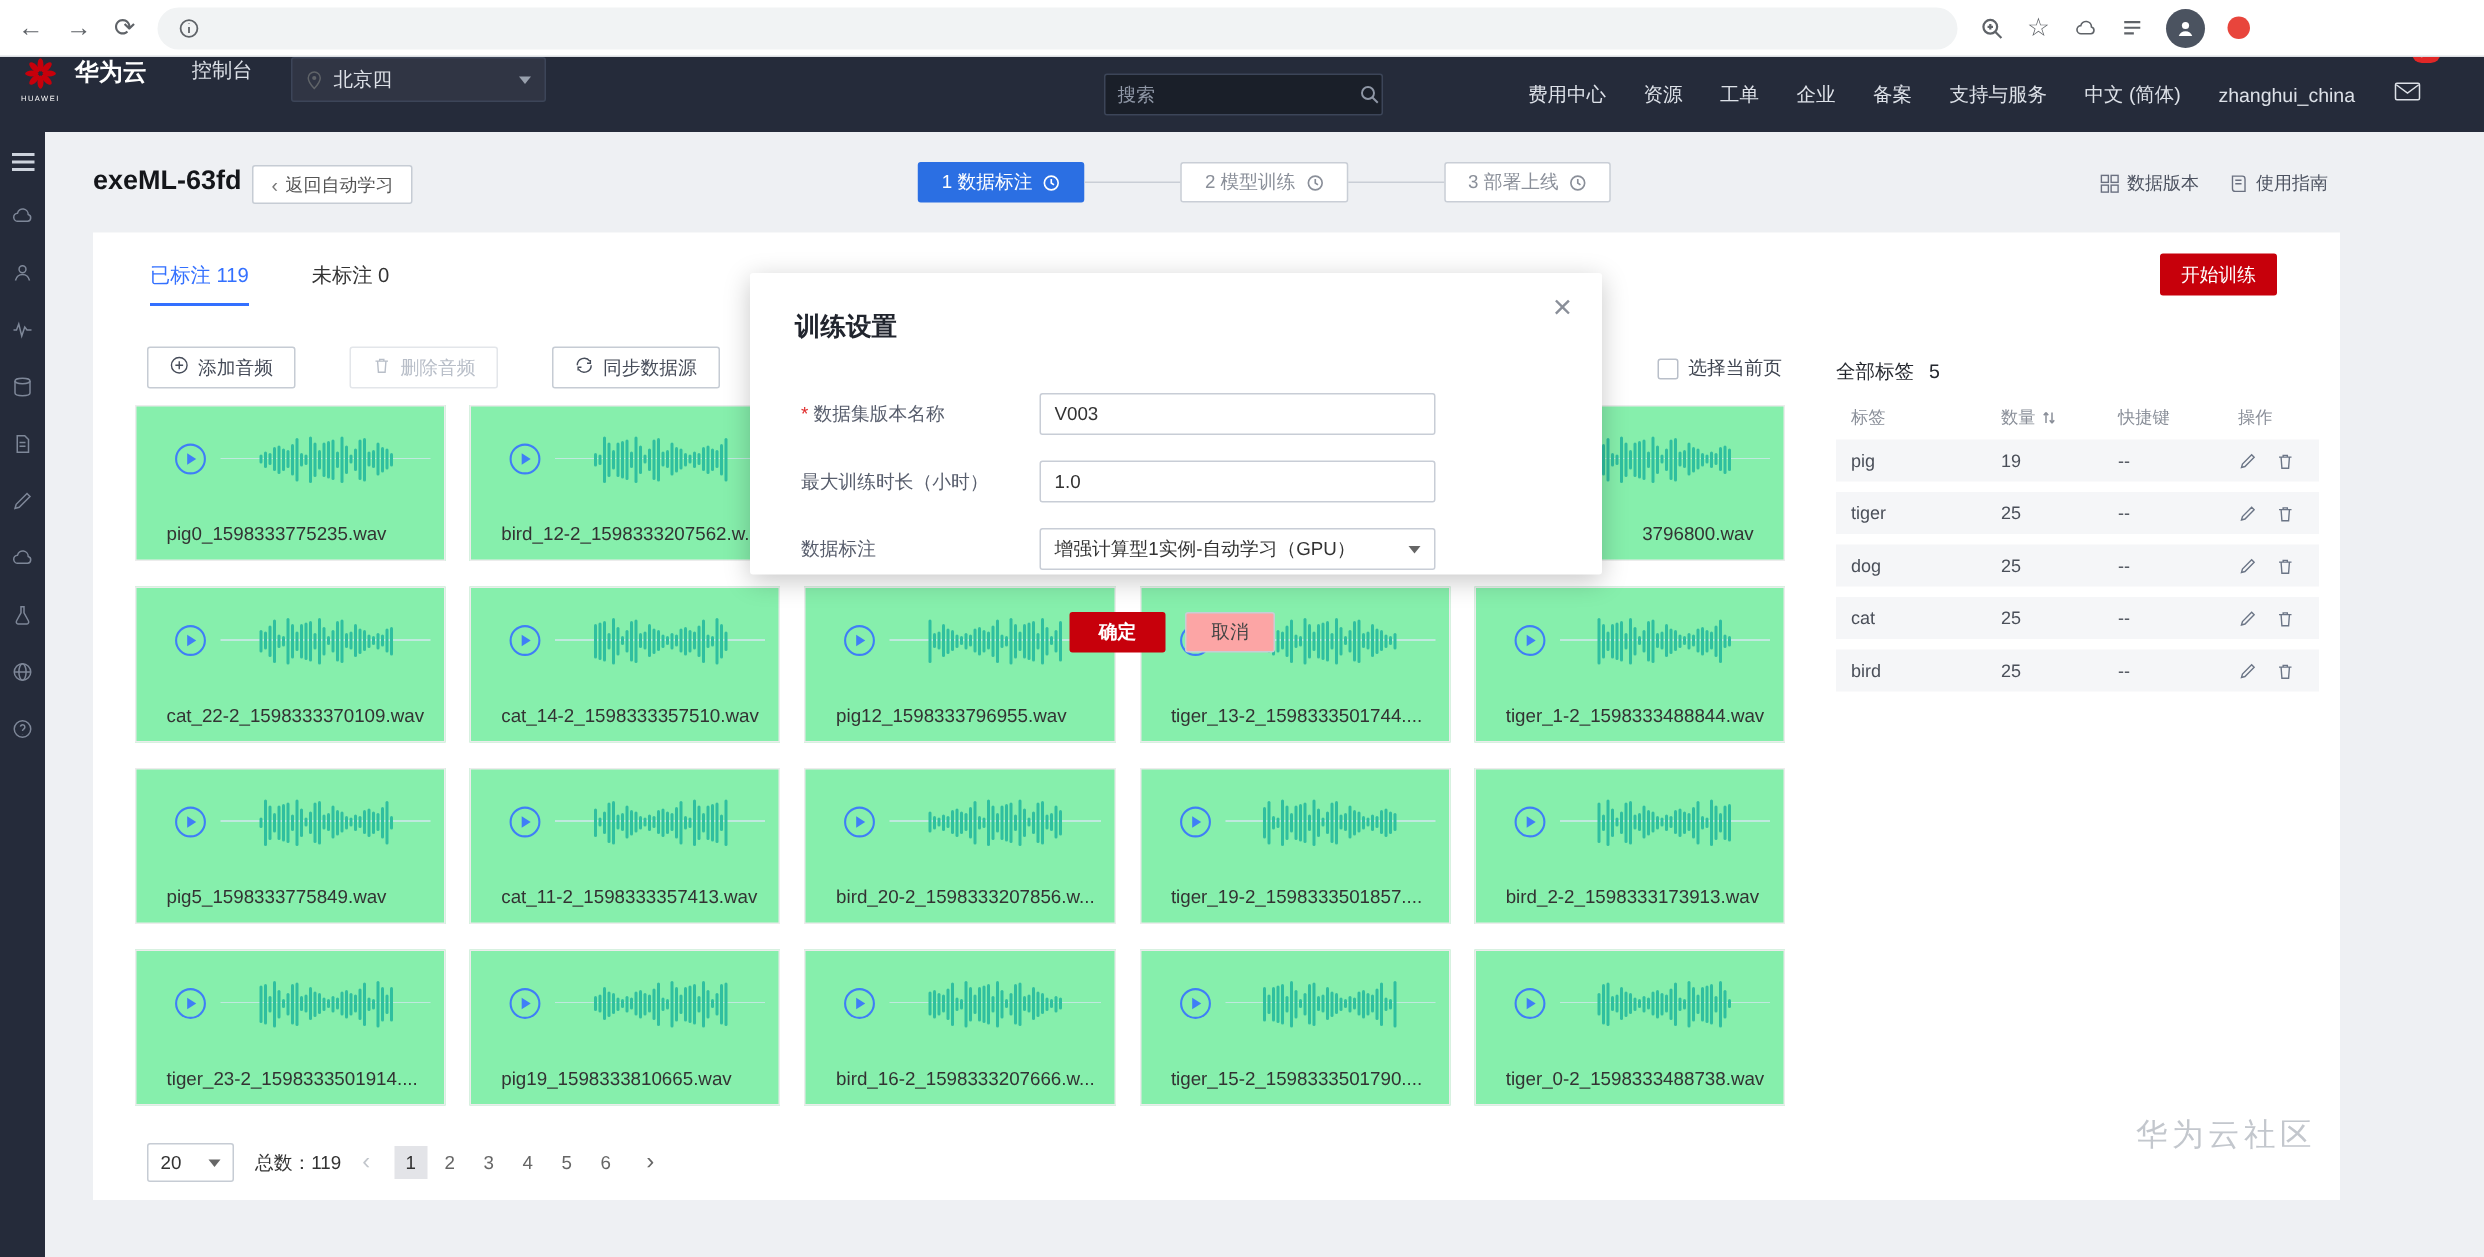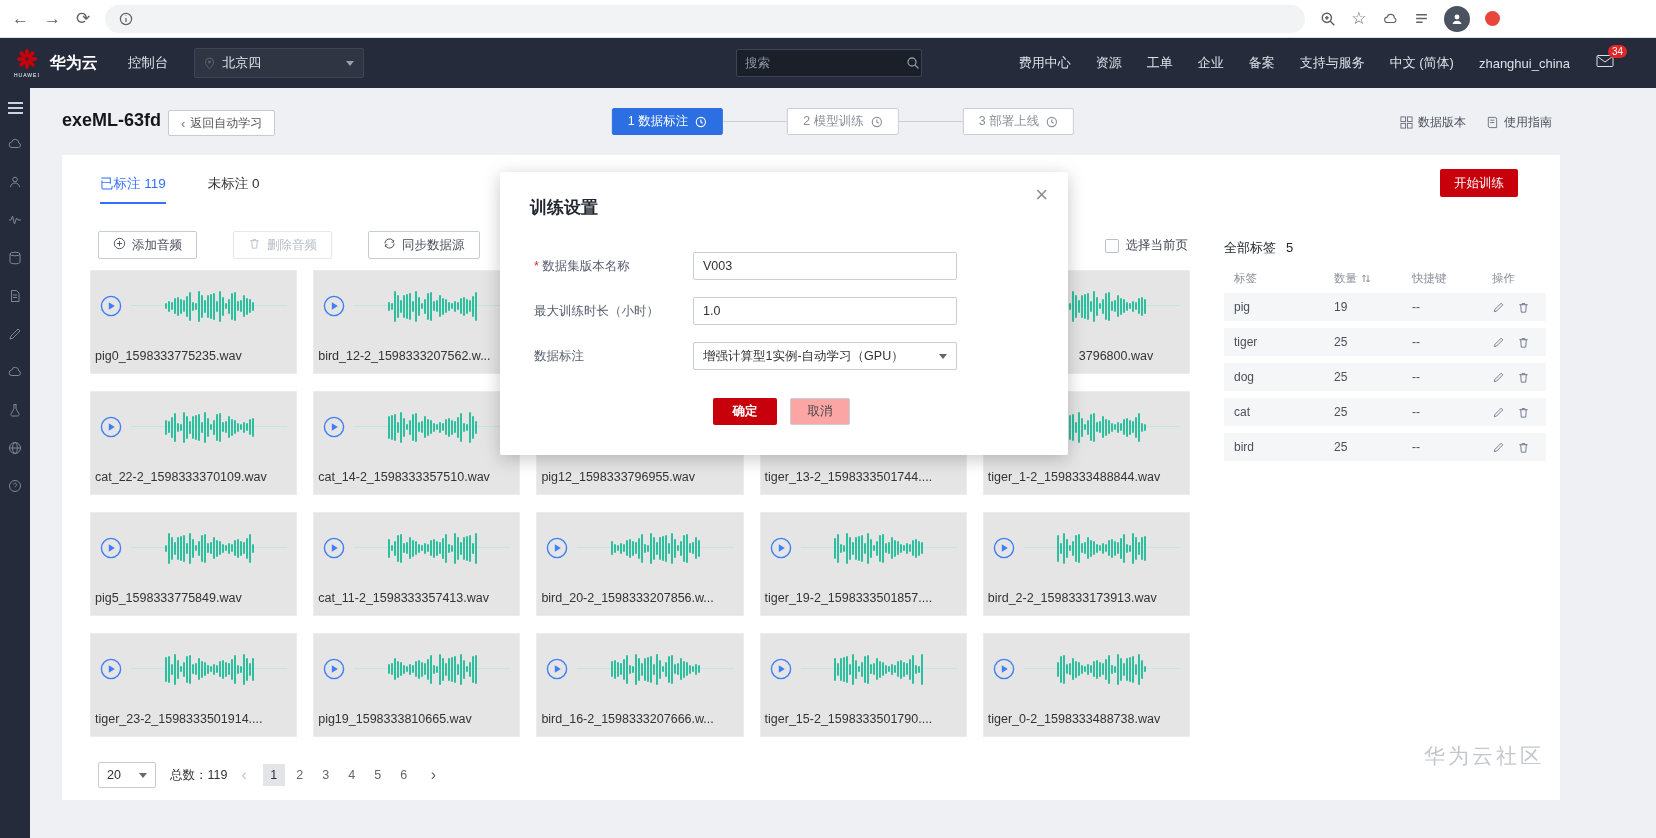--- a/index.html
+++ b/index.html
@@ -9,21 +9,21 @@
   
   .browser-bar{position:absolute;left:0;top:0;width:100%;height:38px;background:#fff;display:flex;align-items:center;padding:0 12px;gap:15px;border-bottom:1px solid #dcdfe3;z-index:60;}
   .nav-glyph{font-size:17px;color:#5f6368;line-height:1;cursor:pointer;}
   .urlbar{flex:1;max-width:1200px;height:28px;background:#f1f3f4;border-radius:14px;display:flex;align-items:center;gap:10px;padding:0 14px;color:#5f6368;}
   .url-text{font-size:14.5px;color:#202124;white-space:nowrap;overflow:hidden;}
   .bar-ic{color:#5f6368;display:flex;align-items:center;cursor:pointer;}
   .avatar{width:26px;height:26px;border-radius:50%;background:#4b5360;display:flex;align-items:center;justify-content:center;cursor:pointer;}
   .alert-dot{width:15px;height:15px;border-radius:50%;background:#e8453c;}
 
   
-  .topnav{position:absolute;left:0;top:38px;width:100%;height:50px;background:#252b3a;display:flex;align-items:center;padding:0 14px;color:#dde1e8;z-index:55;}
+  .topnav{position:absolute;left:0;top:38px;width:100%;height:50px;background:#252b3a;display:flex;padding:0 14px;color:#dde1e8;z-index:55;}
   .logo{display:flex;flex-direction:column;align-items:center;margin-right:10px;}
   .logo-word{font-size:5px;color:#fff;letter-spacing:1px;margin-top:-2px;}
   .brand{font-size:16px;font-weight:bold;color:#fff;margin-right:30px;cursor:pointer;}
   .console-link{font-size:13.5px;margin-right:26px;cursor:pointer;}
   .region-select{width:170px;height:30px;border:1px solid #3c4558;background:rgba(255,255,255,0.05);border-radius:2px;display:flex;align-items:center;gap:7px;padding:0 9px;font-size:13px;cursor:pointer;}
   .region-select .caret{margin-left:auto;}
   .nav-search{position:absolute;left:736px;top:11px;width:186px;height:28px;background:rgba(0,0,0,0.28);border:1px solid #3c4558;border-radius:2px;display:flex;align-items:center;padding:0 8px;}
   .nav-search input{flex:1;background:transparent;border:none;outline:none;color:#cfd4dd;font-size:12.5px;}
   .nav-search input::placeholder{color:#8f97a6;}
   .nav-menu{margin-left:auto;display:flex;align-items:center;gap:25px;font-size:13px;}
@@ -59,21 +59,21 @@
   .train-btn{position:absolute;right:42px;top:14px;width:78px;height:28px;background:#c7000b;color:#fff;border:none;border-radius:2px;font-size:12.5px;cursor:pointer;}
 
   .toolbar{position:absolute;top:76px;left:36px;display:flex;gap:36px;}
   .tbtn{height:28px;padding:0 14px;background:#fff;border:1px solid #c6ccd4;border-radius:2px;font-size:12.5px;color:#464c59;display:flex;align-items:center;gap:6px;cursor:pointer;}
   .tbtn.disabled{color:#b8bec8;border-color:#e3e6ea;cursor:default;}
   .selpage{position:absolute;top:82px;right:372px;display:flex;align-items:center;gap:7px;font-size:12.5px;color:#3e4450;cursor:pointer;}
   .cbox{width:14px;height:14px;border:1px solid #b9bfc9;border-radius:2px;background:#fff;}
 
   
   .agrid{position:absolute;left:28px;top:115px;width:1100px;display:grid;grid-template-columns:repeat(5,1fr);gap:17px 16px;}
-  .acard{height:104px;background:#e5e5e5;border:1px solid #ececec;}
+  .acard{height:104px;background:#86efac;border:1px solid #ececec;padding-left:16px;}
   .awave{height:70px;display:flex;align-items:center;padding:0 9px;gap:9px;}
   .playbtn{display:flex;align-items:center;cursor:pointer;}
   .wave{flex:1;height:46px;display:flex;align-items:center;justify-content:center;gap:1px;background:linear-gradient(to bottom,transparent 22px,#bfe9de 22px,#bfe9de 23px,transparent 23px);}
   .wave i{display:inline-block;width:2px;background:#2fbf9f;border-radius:1px;}
   .aname{height:30px;line-height:30px;font-size:12.5px;color:#333;padding:0 4px;white-space:nowrap;overflow:hidden;}
   .aname.shift{padding-left:95px;}
 
   
   .lpanel{position:absolute;top:84px;right:14px;width:322px;}
   .lp-title{font-size:13px;color:#24272e;margin-bottom:14px;}
@@ -88,21 +88,21 @@
   .pager{position:absolute;left:36px;bottom:12px;display:flex;align-items:center;gap:14px;font-size:12.5px;color:#333;}
   .psize{width:58px;height:26px;border:1px solid #c6ccd4;border-radius:2px;display:flex;align-items:center;justify-content:space-between;padding:0 8px;cursor:pointer;}
   .pg{display:inline-block;min-width:22px;height:22px;line-height:22px;text-align:center;color:#666;margin:0 2px;cursor:pointer;}
   .pg.cur{background:#e3e4e8;color:#333;}
   .parrow{color:#c2c6cc;font-size:16px;cursor:pointer;}
   .parrow.on{color:#666;}
 
   .wmark{position:absolute;right:16px;bottom:30px;font-size:21px;color:#c3c7cd;letter-spacing:3px;}
 
   
-  .modal{position:absolute;left:500px;top:172px;width:568px;height:283px;background:#fff;box-shadow:0 4px 18px rgba(0,0,0,0.22);z-index:40;border-radius:2px;}
+  .modal{position:absolute;left:500px;top:182px;width:568px;height:201px;background:#fff;box-shadow:0 4px 18px rgba(0,0,0,0.22);z-index:40;border-radius:2px;}
   .m-title{position:absolute;left:30px;top:24px;font-size:17px;font-weight:bold;color:#21252e;}
   .m-close{position:absolute;right:20px;top:10px;font-size:22px;color:#8a8f99;cursor:pointer;}
   .m-rows{position:absolute;left:34px;top:80px;display:flex;flex-direction:column;gap:17px;}
   .m-row{display:flex;align-items:center;}
   .m-label{width:159px;font-size:12.5px;color:#575d6c;}
   .m-label.req::before{content:"* ";color:#e02b2b;}
   .m-input{width:264px;height:28px;border:1px solid #c8cdd6;border-radius:2px;padding:0 9px;font-size:12.5px;color:#333;background:#fff;}
   .m-select{width:264px;height:28px;border:1px solid #c8cdd6;border-radius:2px;display:flex;align-items:center;justify-content:space-between;padding:0 9px;font-size:12.5px;color:#333;cursor:pointer;}
   .m-actions{position:absolute;left:213px;top:226px;display:flex;gap:13px;}
   .m-ok{width:64px;height:27px;background:#c7000b;color:#fff;border:none;border-radius:2px;font-size:12.5px;font-weight:bold;cursor:pointer;}

